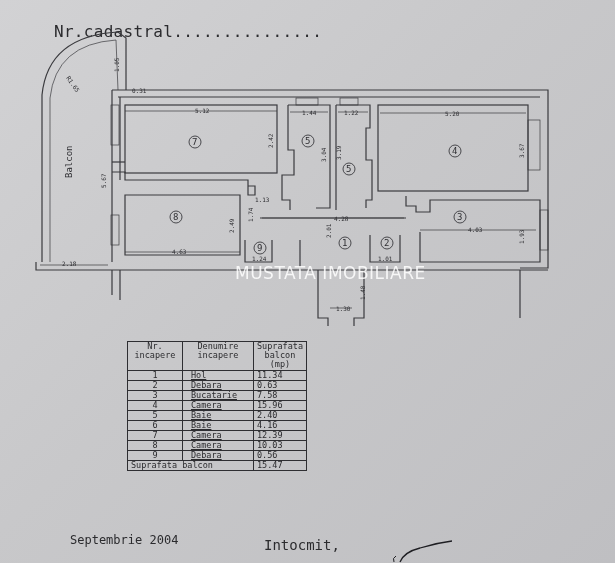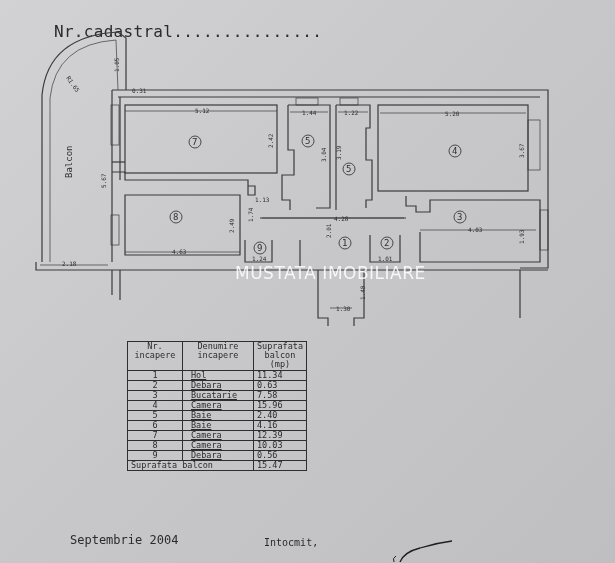--- a/index.html
+++ b/index.html
@@ -17,21 +17,21 @@
   .watermark { position:absolute; left:207px; top:263px; font-family:"DejaVu Sans", sans-serif;
                font-size:17px; color:rgba(255,255,255,0.85); letter-spacing:0.5px;margin-left:28px; }
   table.rooms { position:absolute; left:127px; top:341px; border-collapse:collapse;
                 font-size:8.5px; width:180px; }
   table.rooms td, table.rooms th { border:1px solid #2e2e32; padding:0 3px; height:9px; line-height:9px; font-weight:normal; }
   table.rooms th { height:28px; line-height:9px; vertical-align:top; text-align:center; }
   table.rooms td.c1 { text-align:center; width:55px; }
   table.rooms td.c2 { width:72px; padding-left:8px;text-decoration:underline; }
   table.rooms td.c3 { }
   .footer-date { position:absolute; left:70px; top:533px; font-size:12px; }
-  .footer-by { position:absolute; left:264px; top:537px; font-size:10px; }
+  .footer-by { position:absolute; left:264px; top:537px; font-size:14px; }
   .signature { position:absolute; left:390px; top:540px; }
 </style>
 </head>
 <body>
 
 <div class="paper"></div>
 
 <div class="cad">Nr.cadastral...............</div>
 
 <svg class="plan" width="615" height="330" viewBox="0 0 615 330">

